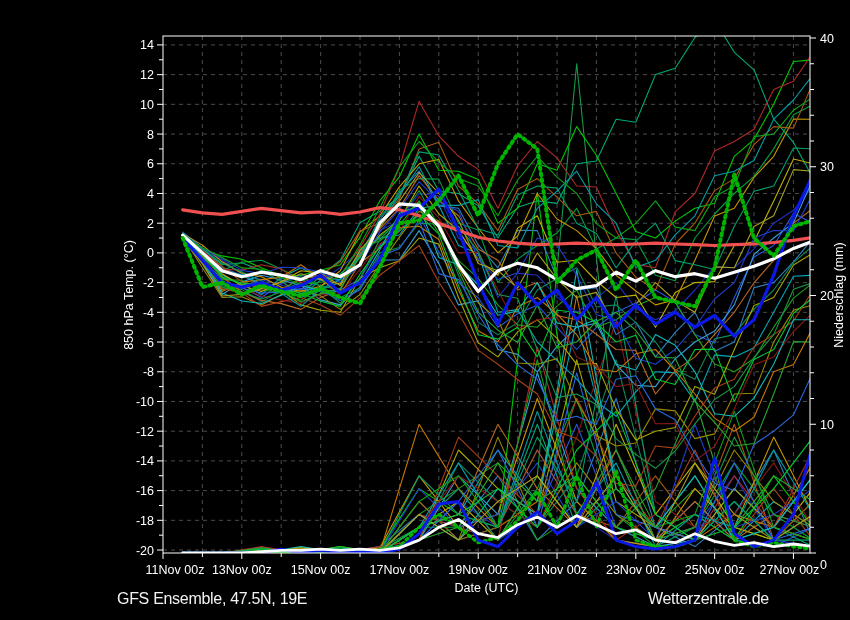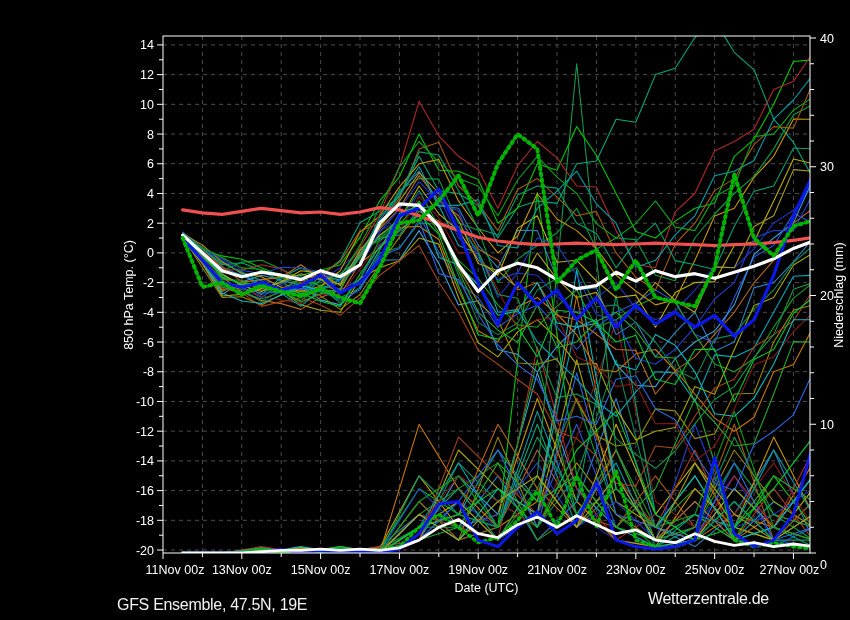--- a/index.html
+++ b/index.html
@@ -7,21 +7,21 @@
          font-family:"Liberation Sans","DejaVu Sans",sans-serif;color:#fff;}
   .title{position:absolute;top:3px;left:0;width:850px;padding-right:26px;box-sizing:border-box;
          text-align:center;font-size:15.5px;font-weight:bold;letter-spacing:0.2px;white-space:nowrap;}
   .legend{position:absolute;left:3px;top:31px;width:132px;font-size:12.5px;}
   .lg-grid{display:grid;grid-template-columns:52px 78px;grid-auto-rows:15.2px;align-items:center;}
   .lg-item{display:flex;align-items:center;white-space:nowrap;}
   .lg-sw{display:inline-block;width:10px;height:2px;margin-right:2px;flex:0 0 10px;}
   .lg-abs{position:absolute;display:flex;align-items:flex-start;white-space:nowrap;line-height:13px;}
   .lg-abs .lg-sw{margin-top:5px;}
   .footer{position:absolute;top:590px;left:0;width:850px;font-size:16px;letter-spacing:-0.3px;color:#f2f2f2;}
-  .footer .fl{position:absolute;left:117px;top:6px;}
+  .footer .fl{position:absolute;left:117px;top:0;}
   .footer .fr{position:absolute;left:648px;top:0;text-align:right;}
   svg{position:absolute;left:0;top:0;}
   svg text{font-family:"Liberation Sans","DejaVu Sans",sans-serif;fill:#fff;}
 </style>
 </head>
 <body>
 
 <div class="stage">
   <div class="title">Dunavarsány  (HU)  850 hPa Temp. &amp; Niederschlag | Mon, 11Nov2024 12Z</div>
   <div class="legend">

